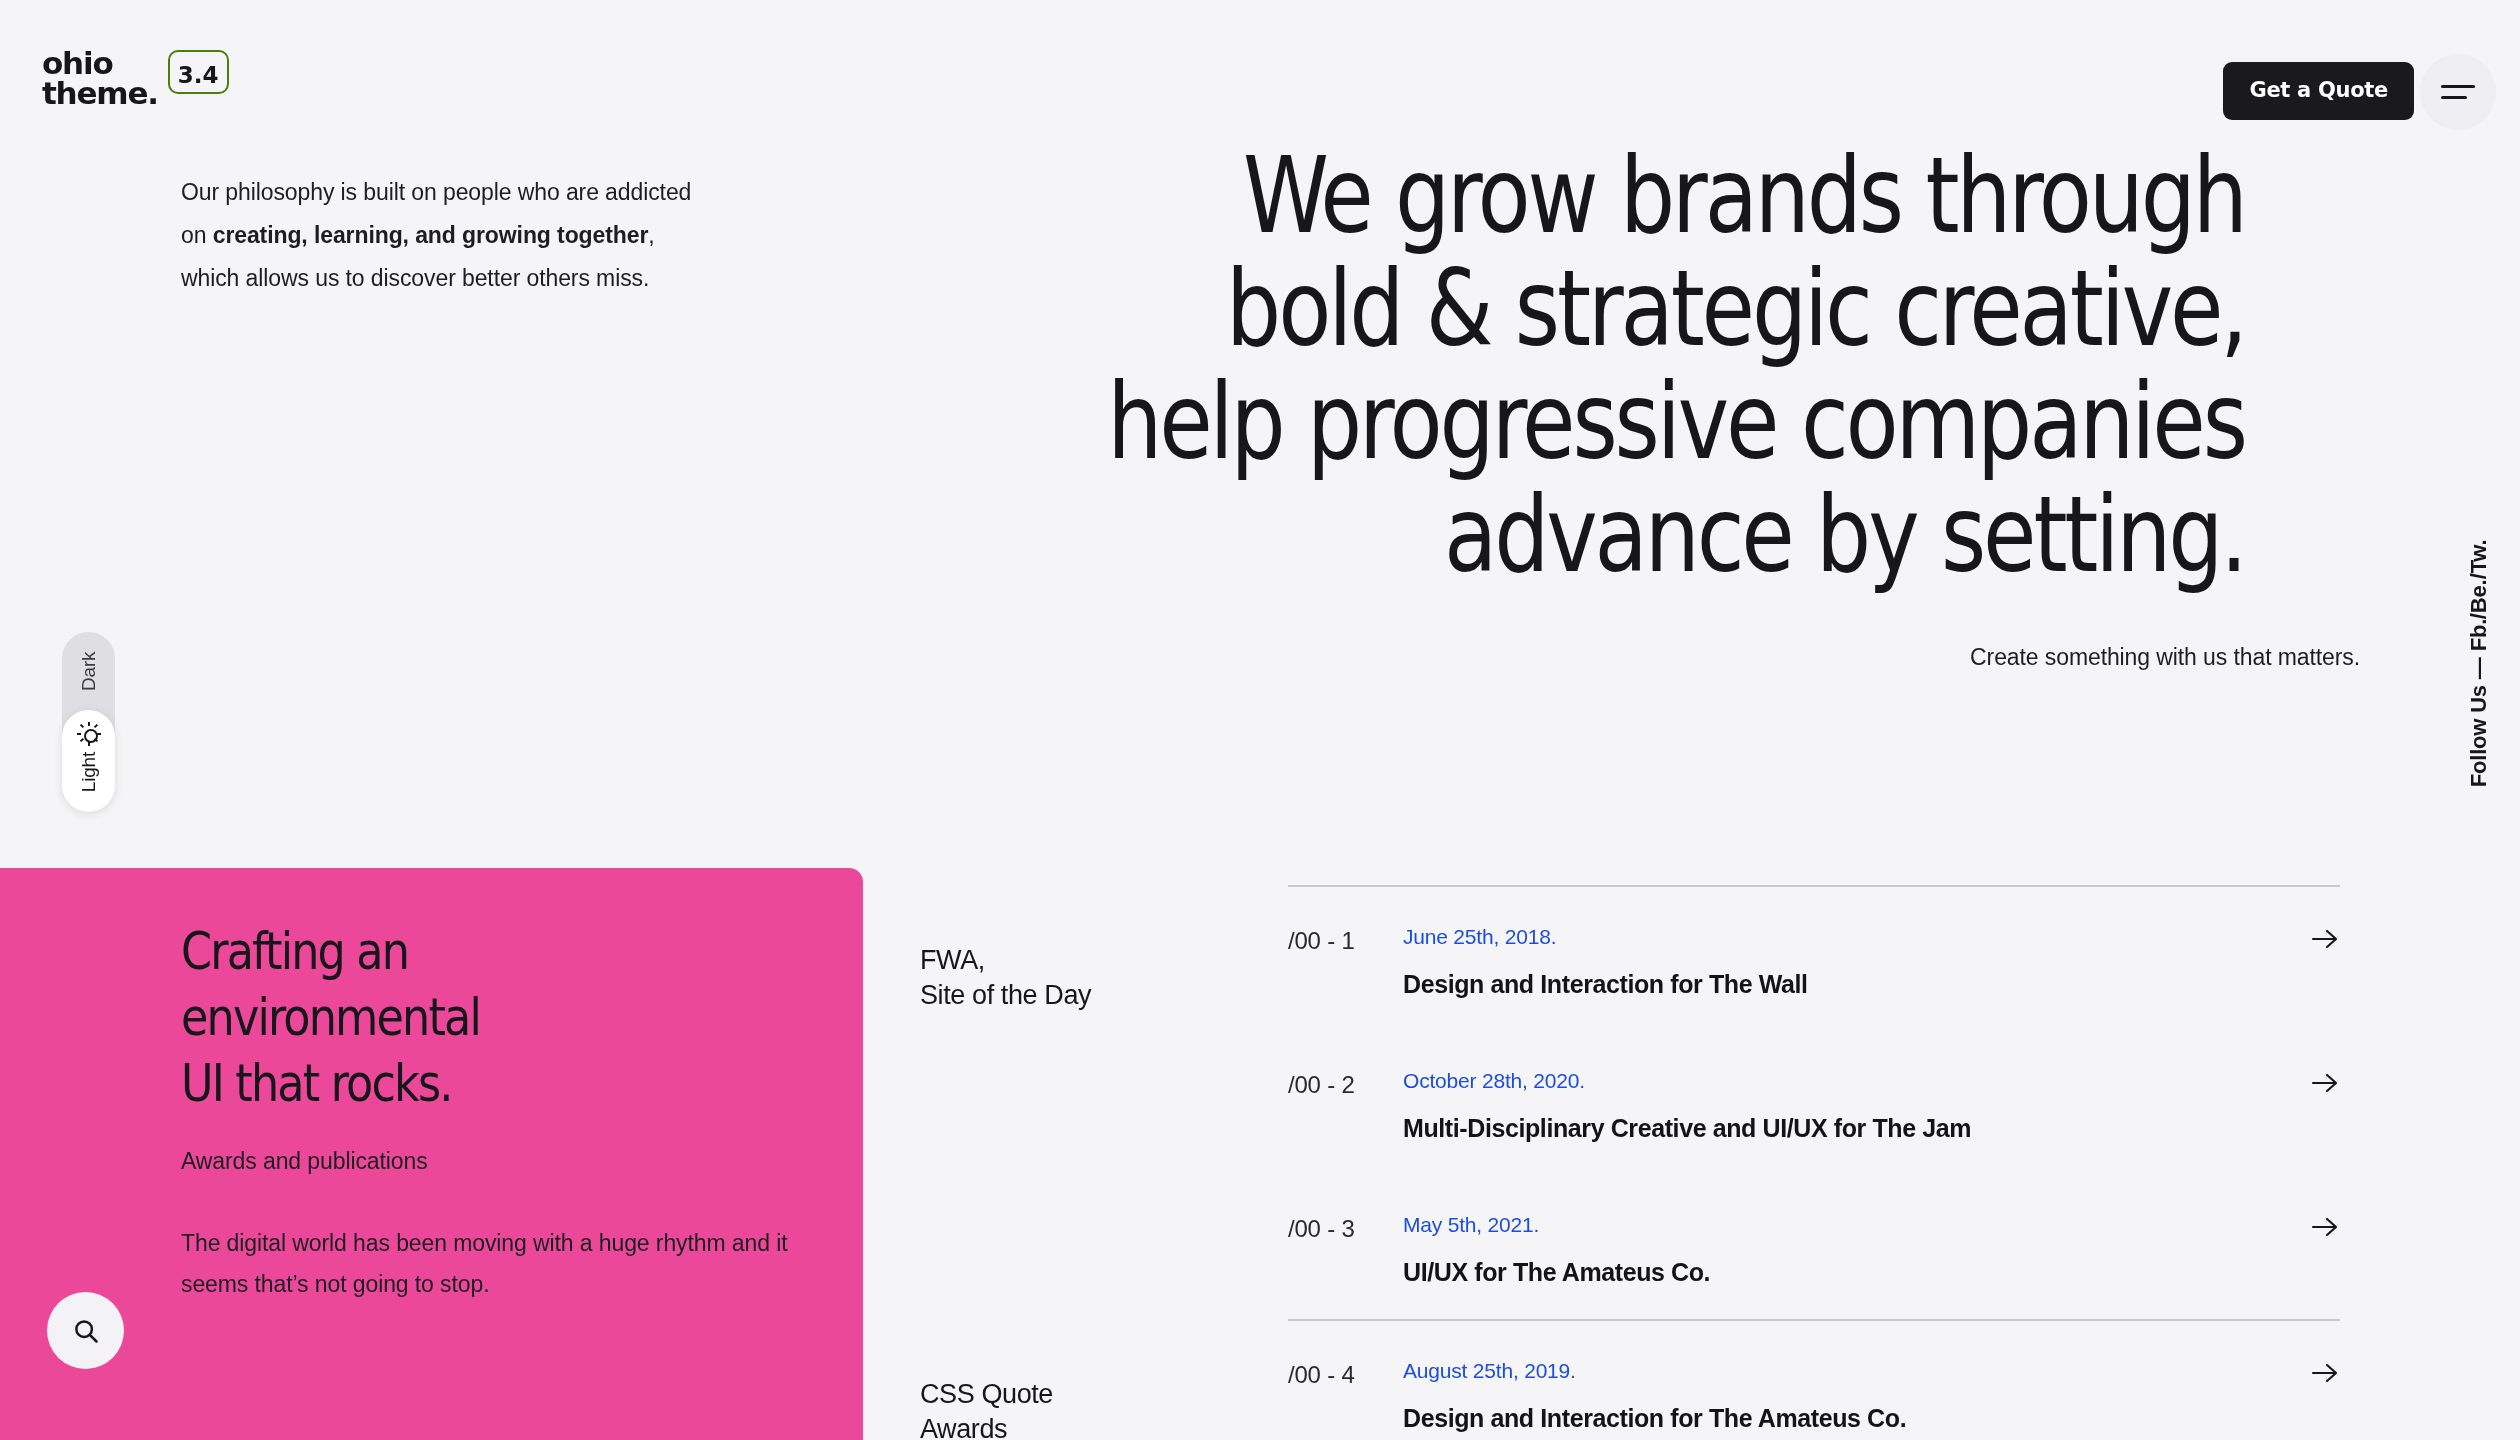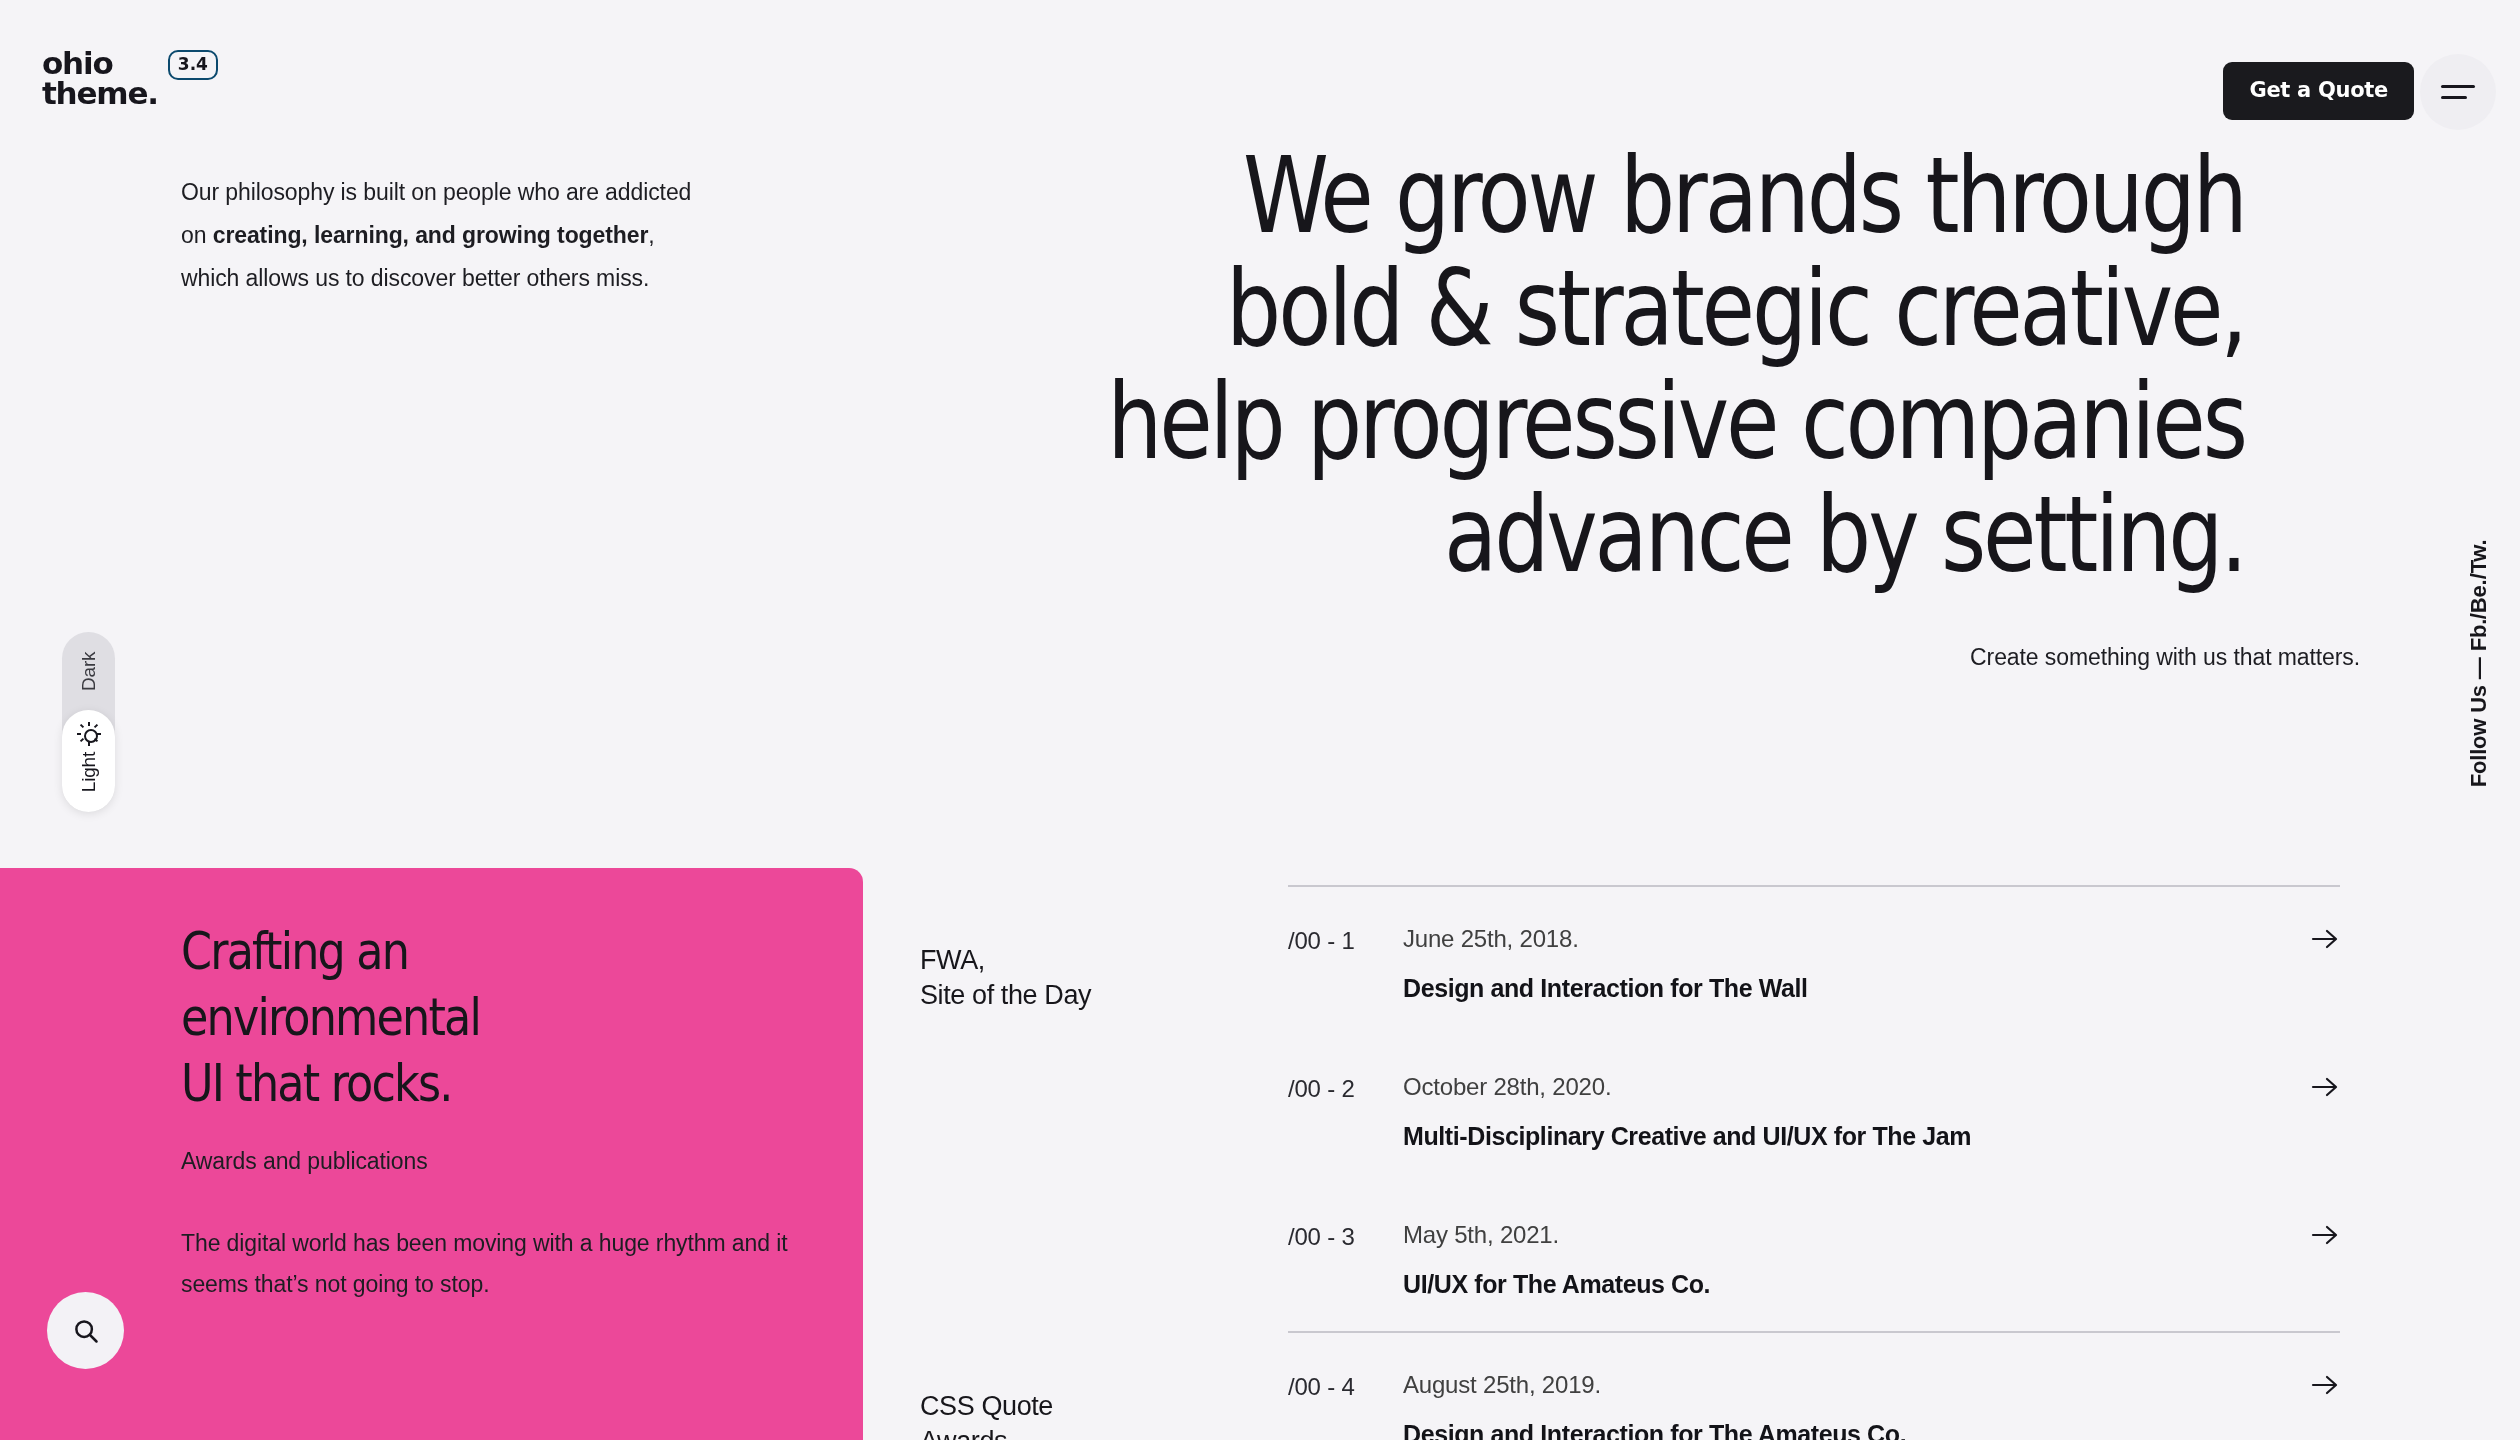--- a/index.html
+++ b/index.html
@@ -15,23 +15,23 @@
   
   .header { position:absolute; top:0; left:0; width:2520px; height:145px; }
   .logo { position:absolute; left:42px; top:48px; display:flex; align-items:flex-start; }
   .logo-text {
     font-family:"DejaVu Sans", sans-serif;
     font-weight:bold; font-size:31px; line-height:0.98;
     letter-spacing:-1.2px; color:#17161d;
   }
   .logo-badge {
     margin-left:10px; margin-top:2px;
-    border:2px solid #0c4a6e; border-radius:10px;
-    font-size:17px; font-weight:bold; line-height:1;
-    padding:4px 8px 5px 8px; color:#17161d;
+    border:2px solid #4d7c0f; border-radius:10px;
+    font-size:23px; font-weight:bold; line-height:1;
+    padding:12px 8px 5px 8px; color:#17161d;
     font-family:"DejaVu Sans", sans-serif;
   }
   .quote-btn {
     position:absolute; right:106px; top:62px;
     background:#1a1a1e; color:#ffffff;
     border:none; border-radius:9px;
     font-size:21px; font-weight:bold;
     font-family:"DejaVu Sans", sans-serif;
     padding:16px 26px 18px 26px;
     letter-spacing:-0.3px; cursor:pointer;
@@ -133,21 +133,21 @@
     font-size:27px; line-height:35px; color:#17161b; letter-spacing:-0.4px;
   }
   .group-label .l { display:block; }
   .rows { margin-left:368px; width:1052px; border-top:2px solid #c9c8cf; }
   .award-row {
     display:flex; align-items:flex-start;
     padding:38px 0 32px 0; cursor:pointer;
   }
   .a-index { width:115px; flex:none; font-size:24px; color:#2a2a30; letter-spacing:-0.2px; padding-top:2px; }
   .a-main { flex:1; }
-  .a-date { font-size:24px; color:#404040; letter-spacing:-0.2px; }
+  .a-date { font-size:21px; color:#1d4ed8; letter-spacing:-0.2px; }
   .a-title { margin-top:21px; font-size:25px; font-weight:bold; color:#131318; letter-spacing:-0.4px; }
   .a-arrow { width:60px; flex:none; display:flex; justify-content:flex-end; padding-top:2px; }
 
   
   .social {
     position:absolute; right:28px; top:540px;
     writing-mode:vertical-rl; transform:rotate(180deg);
     font-size:22px; font-weight:bold; letter-spacing:-0.2px; color:#17161b;
     display:flex; align-items:center; gap:0;
   }

